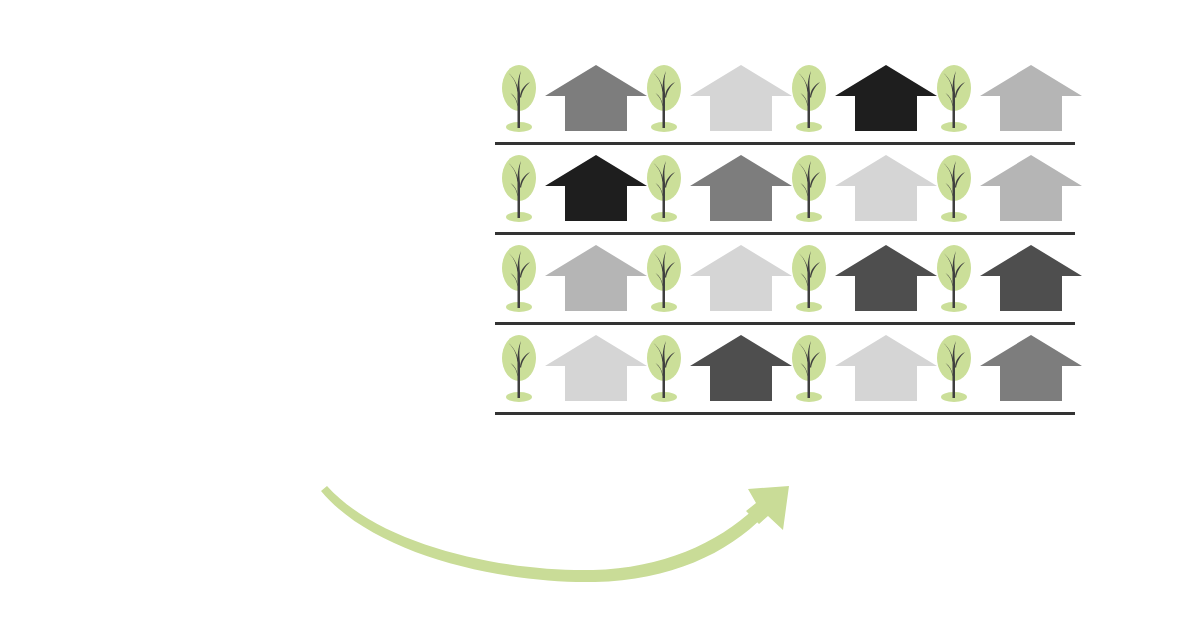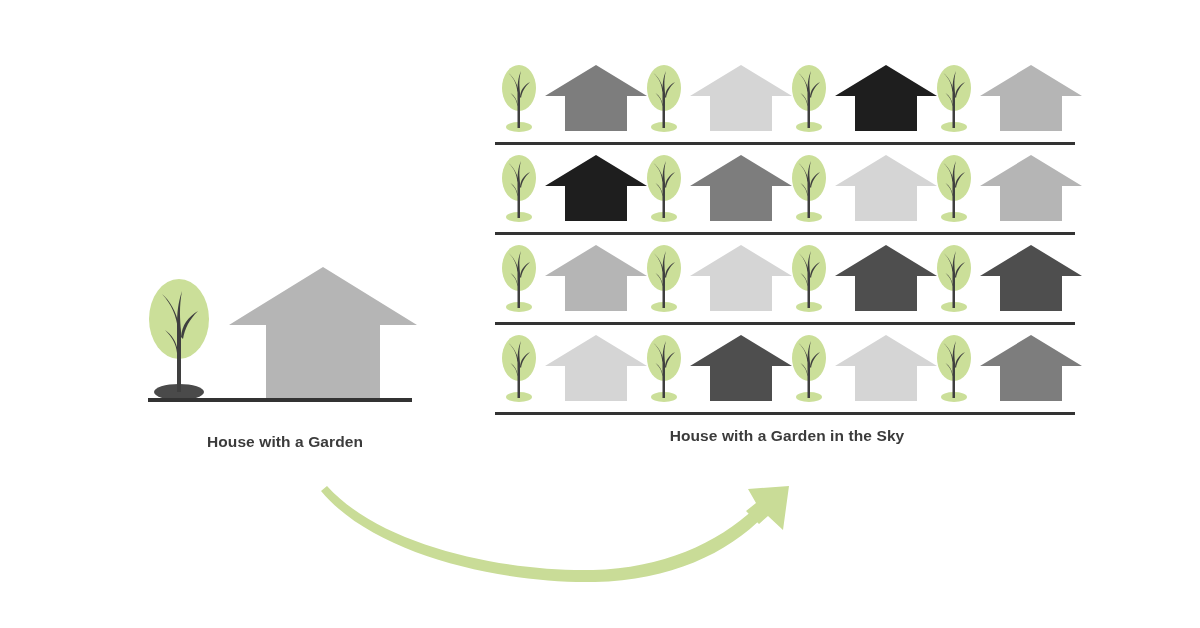--- a/index.html
+++ b/index.html
@@ -40,43 +40,20 @@
   
   #flow-arrow{position:absolute;left:305px;top:478px;width:500px;height:120px;}
 
   svg{display:block;overflow:visible;}
 </style>
 </head>
 <body>
 
 <div class="stage">
 
-  <div id="left-panel">
-
-    <div id="left-tree">
-      <svg viewBox="0 0 72 126" width="72" height="126">
-        <ellipse cx="33" cy="44" rx="30" ry="40" fill="#cbdf99"></ellipse>
-        <ellipse cx="33" cy="117" rx="25" ry="8" fill="#4a4a4a"></ellipse>
-        <path d="M31 117 L31 52 C31 38 32 28 36 16 C33 32 34 44 35 56 L35 117 Z" fill="#3f3f3f"></path>
-        <path d="M33 50 C30 36 24 26 16 19 C26 30 30 40 32 54 Z" fill="#3f3f3f"></path>
-        <path d="M35 62 C36 50 42 42 52 36 C43 45 39 53 37 64 Z" fill="#3f3f3f"></path>
-        <path d="M32 76 C30 66 26 60 19 55 C27 63 30 69 31 78 Z" fill="#3f3f3f"></path>
-      </svg>
-    </div>
-
-    <div id="left-house">
-      <svg viewBox="0 0 190 138" width="190" height="138">
-        <polygon points="95,4 189,62 152,62 152,136 38,136 38,62 1,62" fill="#b5b5b5"></polygon>
-      </svg>
-    </div>
-
-    <div id="left-ground-line"></div>
-
-    <div class="caption" id="left-caption">House with a Garden</div>
-  </div>
 
   <div id="right-panel">
 
     <div class="sky-row" style="top:0px;">
       <div class="cell cell-tree" style="left:8px;">
         <svg viewBox="0 0 40 72" width="40" height="72">
           <ellipse cx="19" cy="27" rx="17" ry="23" fill="#cbdf99"></ellipse>
           <ellipse cx="19" cy="66" rx="13" ry="5" fill="#cbdf99"></ellipse>
           <path d="M17.5 67 L17.5 31 C17.5 23 18 17 21 10 C18.5 19 19.5 26 20 32 L20 67 Z" fill="#3f3f3f"></path>
           <path d="M18.5 29 C16.5 21 13 16 8.5 12 C14.5 18 16.5 23 17.5 31 Z" fill="#3f3f3f"></path>
@@ -338,21 +315,20 @@
       </div>
       <div class="cell cell-house" style="left:487px;">
         <svg viewBox="0 0 104 70" width="104" height="70">
             <polygon points="52,2 103,33 83,33 83,68 21,68 21,33 1,33" fill="#7d7d7d"></polygon>
           </svg>
       </div>
 
       <div class="sky-row-line"></div>
     </div>
 
-    <div class="caption" id="right-caption">House with a Garden in the Sky</div>
   </div>
 
   <div id="flow-arrow">
     <svg viewBox="0 0 500 120" width="500" height="120">
       <path d="M16 13
                C70 78, 200 106, 290 104
                C370 102, 430 72, 466 30
                L458 22
                C420 62, 362 90, 288 92
                C204 94, 78 70, 22 8

